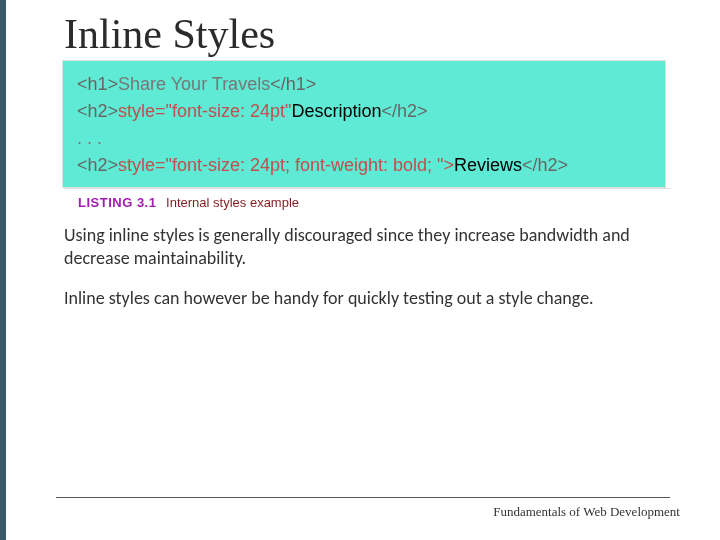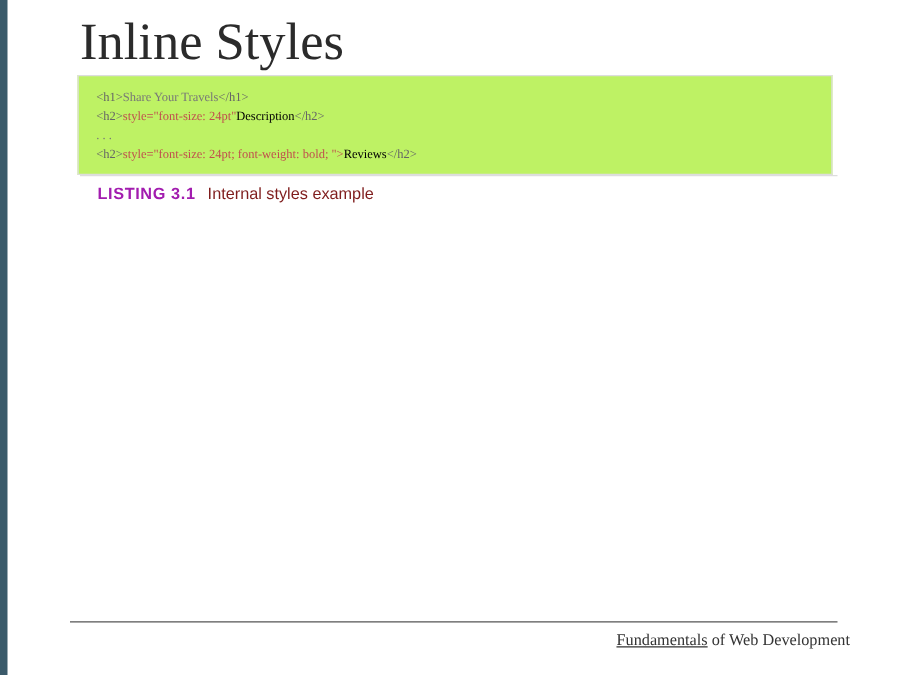--- a/index.html
+++ b/index.html
@@ -27,25 +27,25 @@
     color: #2b2b2b;
     margin: 0 0 2px 0;
   }
   .subtitle {
     font-family: Georgia, "Times New Roman", serif;
     font-size: 13px;
     color: #333;
     margin-bottom: 10px;
   }
   .code-block {
-    background: #bef264;
+    background: #5eead4;
     border: 1px solid #ddd;
     padding: 10px 14px 8px 14px;
-    font-family: Liberation Serif, serif;
-    font-size: 10px;
+    font-family: Liberation Sans, sans-serif;
+    font-size: 18px;
     line-height: 1.5;
     white-space: pre;
     color: #333;
     margin-left: -2px;
     margin-right: 4px;
   }
   .tok-tag   { color: #666; }
   .tok-attr  { color: #c0504d; }
   .tok-text  { color: #000; }
   .tok-gray  { color: #777; }
@@ -81,39 +81,41 @@
     border-top: 1px solid #555;
   }
   .footer {
     position: absolute;
     right: 40px;
     bottom: 20px;
     font-family: Georgia, "Times New Roman", serif;
     font-size: 13px;
     color: #333;
   }
-  .footer .ul { text-decoration: underline; }
+  .footer .ul { }
 </style>
 </head>
 <body>
 
 <div class="slide">
 
   <h1 class="title">Inline Styles</h1>
 
   <div class="code-block"><span class="tok-tag">&lt;h1&gt;</span><span class="tok-gray">Share Your Travels</span><span class="tok-tag">&lt;/h1&gt;</span>
 <span class="tok-tag">&lt;h2&gt;</span><span class="tok-attr">style="font-size: 24pt"</span><span class="tok-text">Description</span><span class="tok-tag">&lt;/h2&gt;</span>
 <span class="tok-gray">. . .</span>
 <span class="tok-tag">&lt;h2&gt;</span><span class="tok-attr">style="font-size: 24pt; font-weight: bold; "&gt;</span><span class="tok-text">Reviews</span><span class="tok-tag">&lt;/h2&gt;</span></div>
   <div class="listing-caption">
     <span class="label">LISTING 3.1</span>
     <span class="desc">Internal styles example</span>
   </div>
 
   <div class="body-text">
+    <p>Using inline styles is generally discouraged since they increase bandwidth and decrease maintainability.</p>
+    <p>Inline styles can however be handy for quickly testing out a style change.</p>
   </div>
 
   <div class="footer-rule"></div>
   <div class="footer">
     <span class="ul">Fundamentals</span><span> of Web Development</span>
   </div>
 
 </div>
 
 </body></html>

